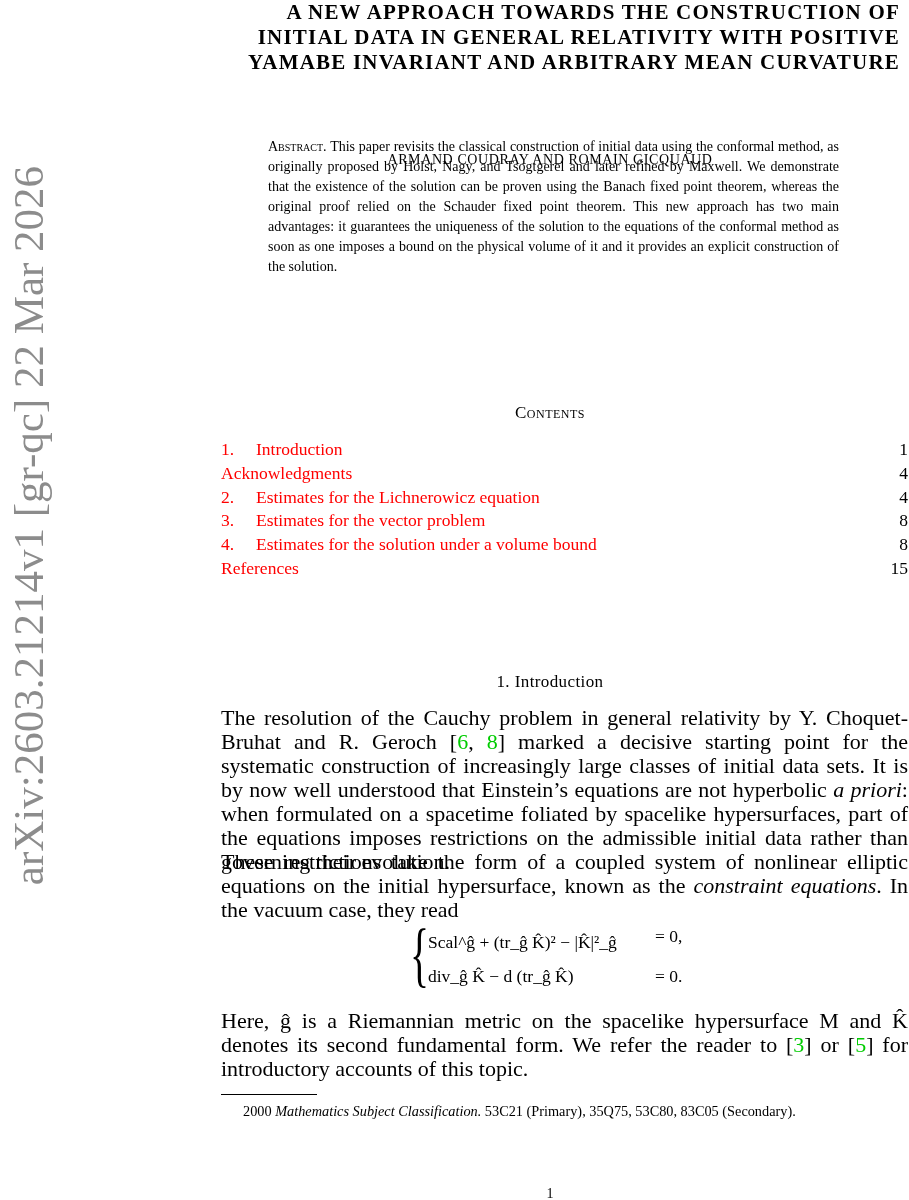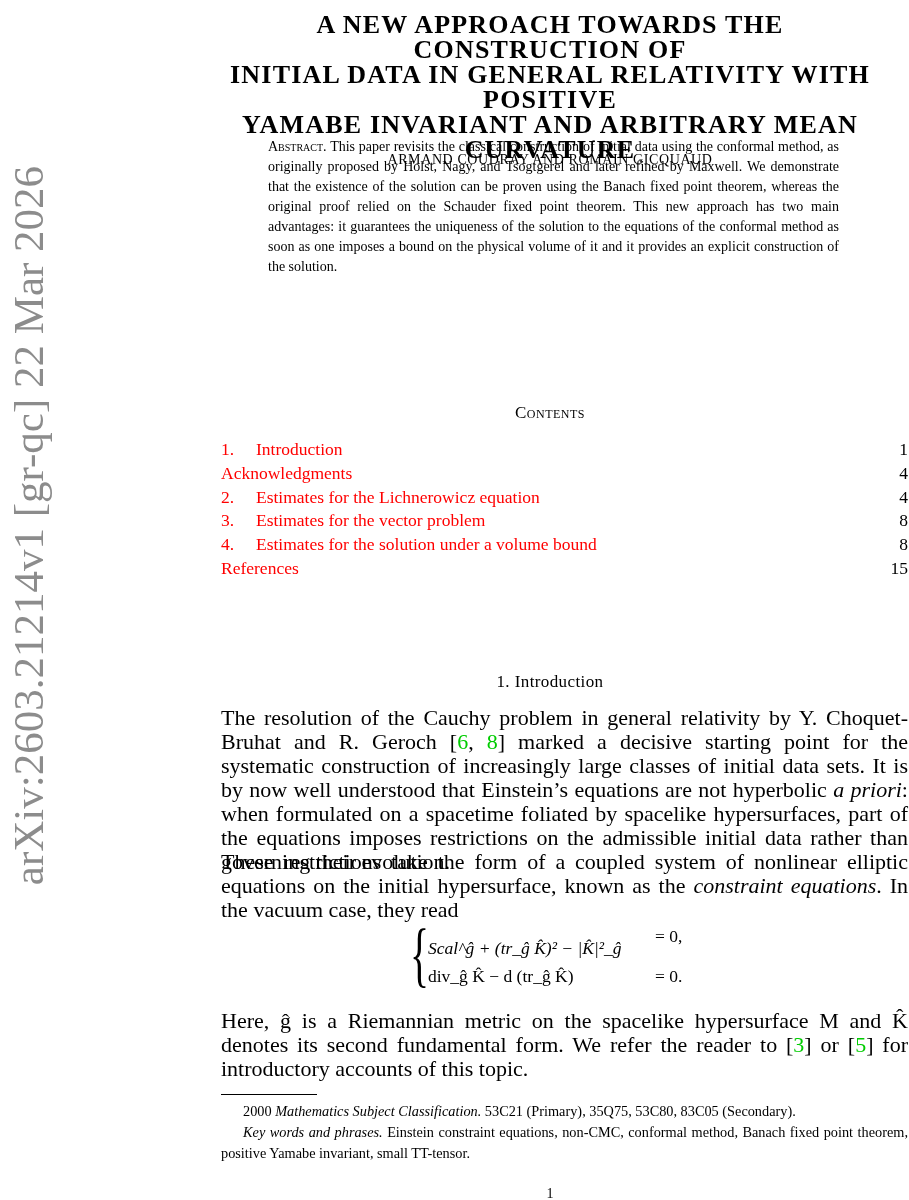--- a/index.html
+++ b/index.html
@@ -10,22 +10,22 @@
     .arxiv-stamp {
       position: absolute; left: 2px; top: 180px; width: 54px; height: 690px;
       display: flex; align-items: center; justify-content: center;
     }
     .arxiv-stamp span {
       display: block; transform: rotate(-90deg); white-space: nowrap;
       font-size: 43px; color: #8c8c8c; letter-spacing: 0px;
       font-family: "Liberation Serif", serif;
     }
     .title {
-      position: absolute; left: 200px; top: 12px; width: 700px; text-align: center;
-      font-weight: bold; font-size: 26px; line-height: 25px; letter-spacing: 1.2px;
+      position: absolute; left: 200px; top: 0px; width: 700px; text-align: right;
+      font-weight: bold; font-size: 21px; line-height: 25px; letter-spacing: 1.2px;
     }
     .authors {
       position: absolute; left: 200px; top: 116px; width: 700px; text-align: center;
       font-size: 14px; letter-spacing: 0.6px; margin-top: 36px;
     }
     .abstract {
       position: absolute; left: 268px; top: 137px; width: 571px;
       font-size: 14px; line-height: 20px; text-align: justify;
     }
     .sc { font-variant: small-caps; }
@@ -52,21 +52,21 @@
     .p1 { top: 706px; text-indent: 0; }
     .p2 { top: 850px; }
     .p3 { top: 1009px; }
     .cite { color: #00cc00; }
     .eq {
       position: absolute; left: 410px; top: 920px; width: 300px; height: 80px;
       font-size: 17.5px;
     }
     .eq .brace { position: absolute; left: 0; top: -6px; font-size: 72px; line-height: 80px; font-weight: 100; transform: scaleX(0.55); transform-origin: left; }
     .eq .line { position: absolute; left: 18px; white-space: nowrap; }
-    .eq .l1 { top: 18px; font-style: italic; }
+    .eq .l1 { top: 12px; }
     .eq .l2 { top: 46px; }
     .eq .rhs { position: absolute; left: 245px; white-space: nowrap; }
     .eq .r1 { top: 6px; }
     .eq .r2 { top: 46px; }
     .footnote-rule { position: absolute; left: 221px; top: 1094px; width: 96px; height: 0; border-top: 1px solid #000; }
     .footnotes {
       position: absolute; left: 221px; top: 1101px; width: 687px; font-size: 14.3px; line-height: 21px;
       text-align: justify;
     }
     .fn-line { text-indent: 0; }
@@ -141,16 +141,15 @@
 </div>
 
 <div class="body-text p3" style="text-indent:0;">
   <span>Here, ĝ is a Riemannian metric on the spacelike hypersurface M and K̂ denotes its second fundamental form. We refer the reader to [</span><a class="cite">3</a><span>] or [</span><a class="cite">5</a><span>] for introductory accounts of this topic.</span>
 </div>
 
 <div class="footnote-rule"></div>
 
 <div class="footnotes">
   <div class="fn-line indent"><span>2000 </span><em>Mathematics Subject Classification.</em><span> 53C21 (Primary), 35Q75, 53C80, 83C05 (Secondary).</span></div>
-  <div class="fn-line" style="text-indent:22px;"><em>Key words and phrases.</em><span> Einstein constraint equations, non-CMC, conformal method, Banach fixed point theorem, positive Yamabe invariant, small TT-tensor.</span></div>
 </div>
 
 <div class="pagenum">1</div>
 
 </body></html>

